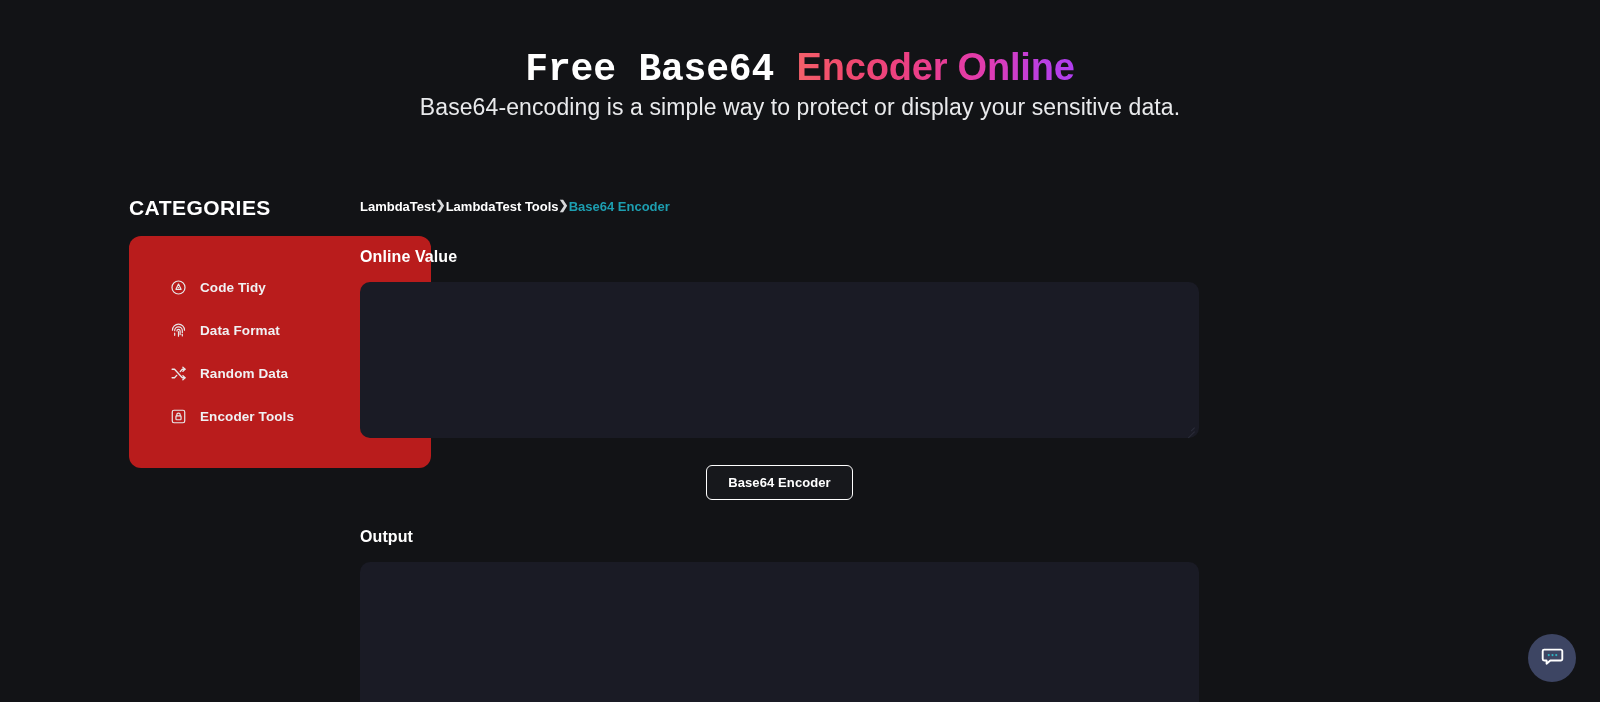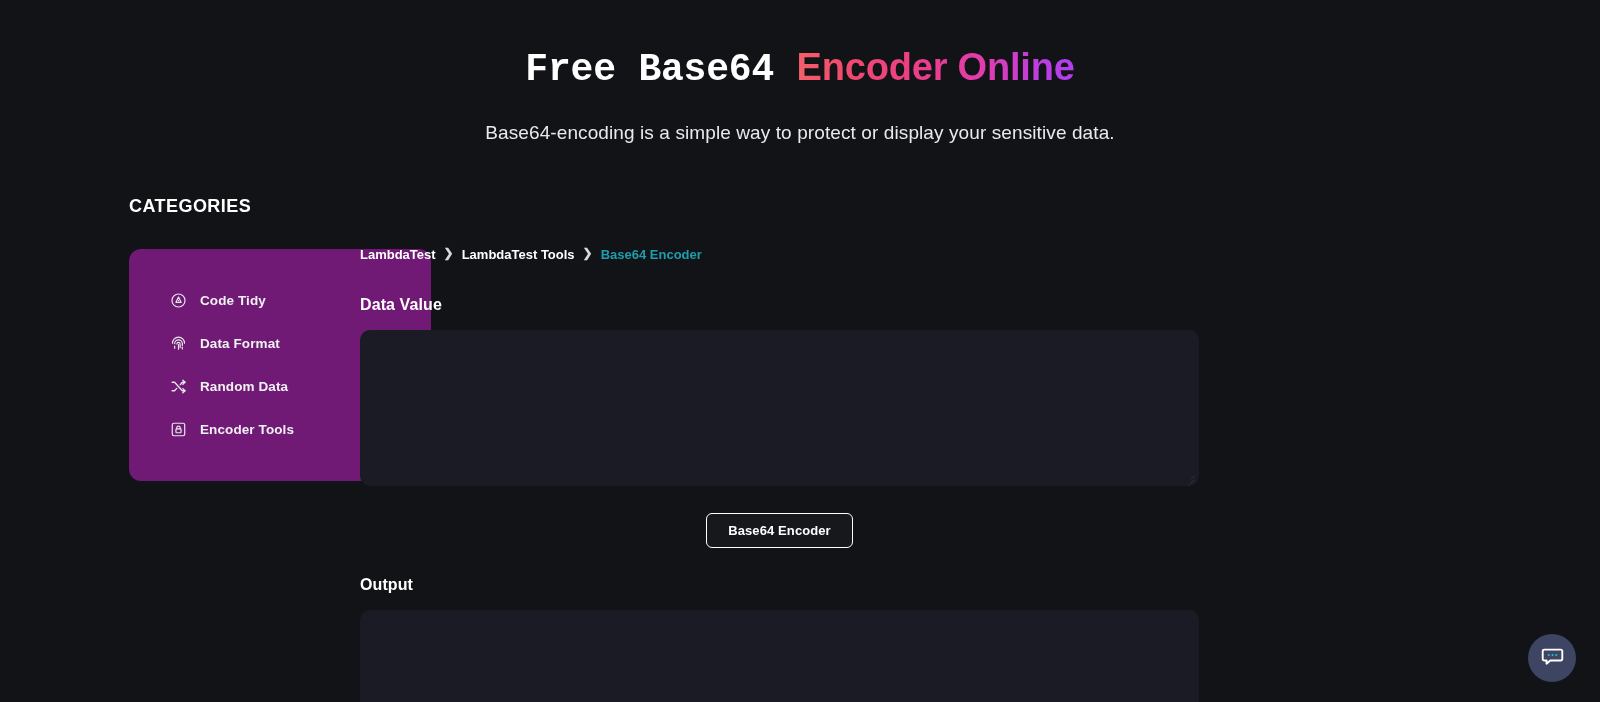--- a/index.html
+++ b/index.html
@@ -40,22 +40,22 @@
         #e13bb0 68%,
         #bb3fe2 88%,
         #b03ef0 100%);
     -webkit-background-clip: text;
     background-clip: text;
     color: transparent;
     -webkit-text-fill-color: transparent;
   }
 
   .hero-sub {
-    margin-top: 30px;
-    font-size: 19px;
+    margin-top: 2px;
+    font-size: 23px;
     font-weight: 400;
     color: #e9eaec;
     letter-spacing: 0.1px;
   }
 
   
   .layout {
     position: absolute;
     top: 196px;
     left: 0;
@@ -65,30 +65,30 @@
   }
 
   
   .sidebar {
     width: 350px;
     padding-left: 129px;
     flex: 0 0 auto;
   }
 
   .categories-heading {
-    font-size: 18px;
+    font-size: 21px;
     font-weight: 700;
     letter-spacing: 0.45px;
     color: #ffffff;
-    margin-bottom: 32px;
+    margin-bottom: 16px;
   }
 
   .cat-card {
     width: 302px;
-    background: #701a75;
+    background: #b91c1c;
     border-radius: 12px;
     padding: 30px 0 30px 0;
   }
 
   .cat-item {
     display: flex;
     align-items: center;
     gap: 13px;
     height: 43px;
     padding-left: 41px;
@@ -116,27 +116,25 @@
   
   .main {
     flex: 1 1 auto;
     padding-left: 10px;
     min-width: 0;
   }
 
   .breadcrumb {
     display: flex;
     align-items: center;
-    gap: 8px;
     font-size: 13px;
     font-weight: 700;
     height: 20px;
     margin-bottom: 32px;
     color: #ffffff;
-    margin-top: 48px;
   }
   .crumb { color: #ffffff; cursor: pointer; }
   .crumb.current { color: #1d9eb0; cursor: default; }
   .crumb-sep {
     color: #d7d8da;
     font-size: 12px;
     line-height: 1;
     transform: translateY(-1px);
   }
 
@@ -293,21 +291,21 @@
   <main class="main">
 
     <div class="breadcrumb">
       <span class="crumb">LambdaTest</span>
       <span class="crumb-sep">❯</span>
       <span class="crumb">LambdaTest Tools</span>
       <span class="crumb-sep">❯</span>
       <span class="crumb current">Base64 Encoder</span>
     </div>
 
-    <div class="field-label">Data Value</div>
+    <div class="field-label">Online Value</div>
 
     <div class="ta-wrap">
       <textarea class="textarea input-ta" placeholder="" style=""></textarea>
       <span class="resize-grip">
           <i></i>
           <i></i>
         </span>
     </div>
 
     <div class="btn-row">

